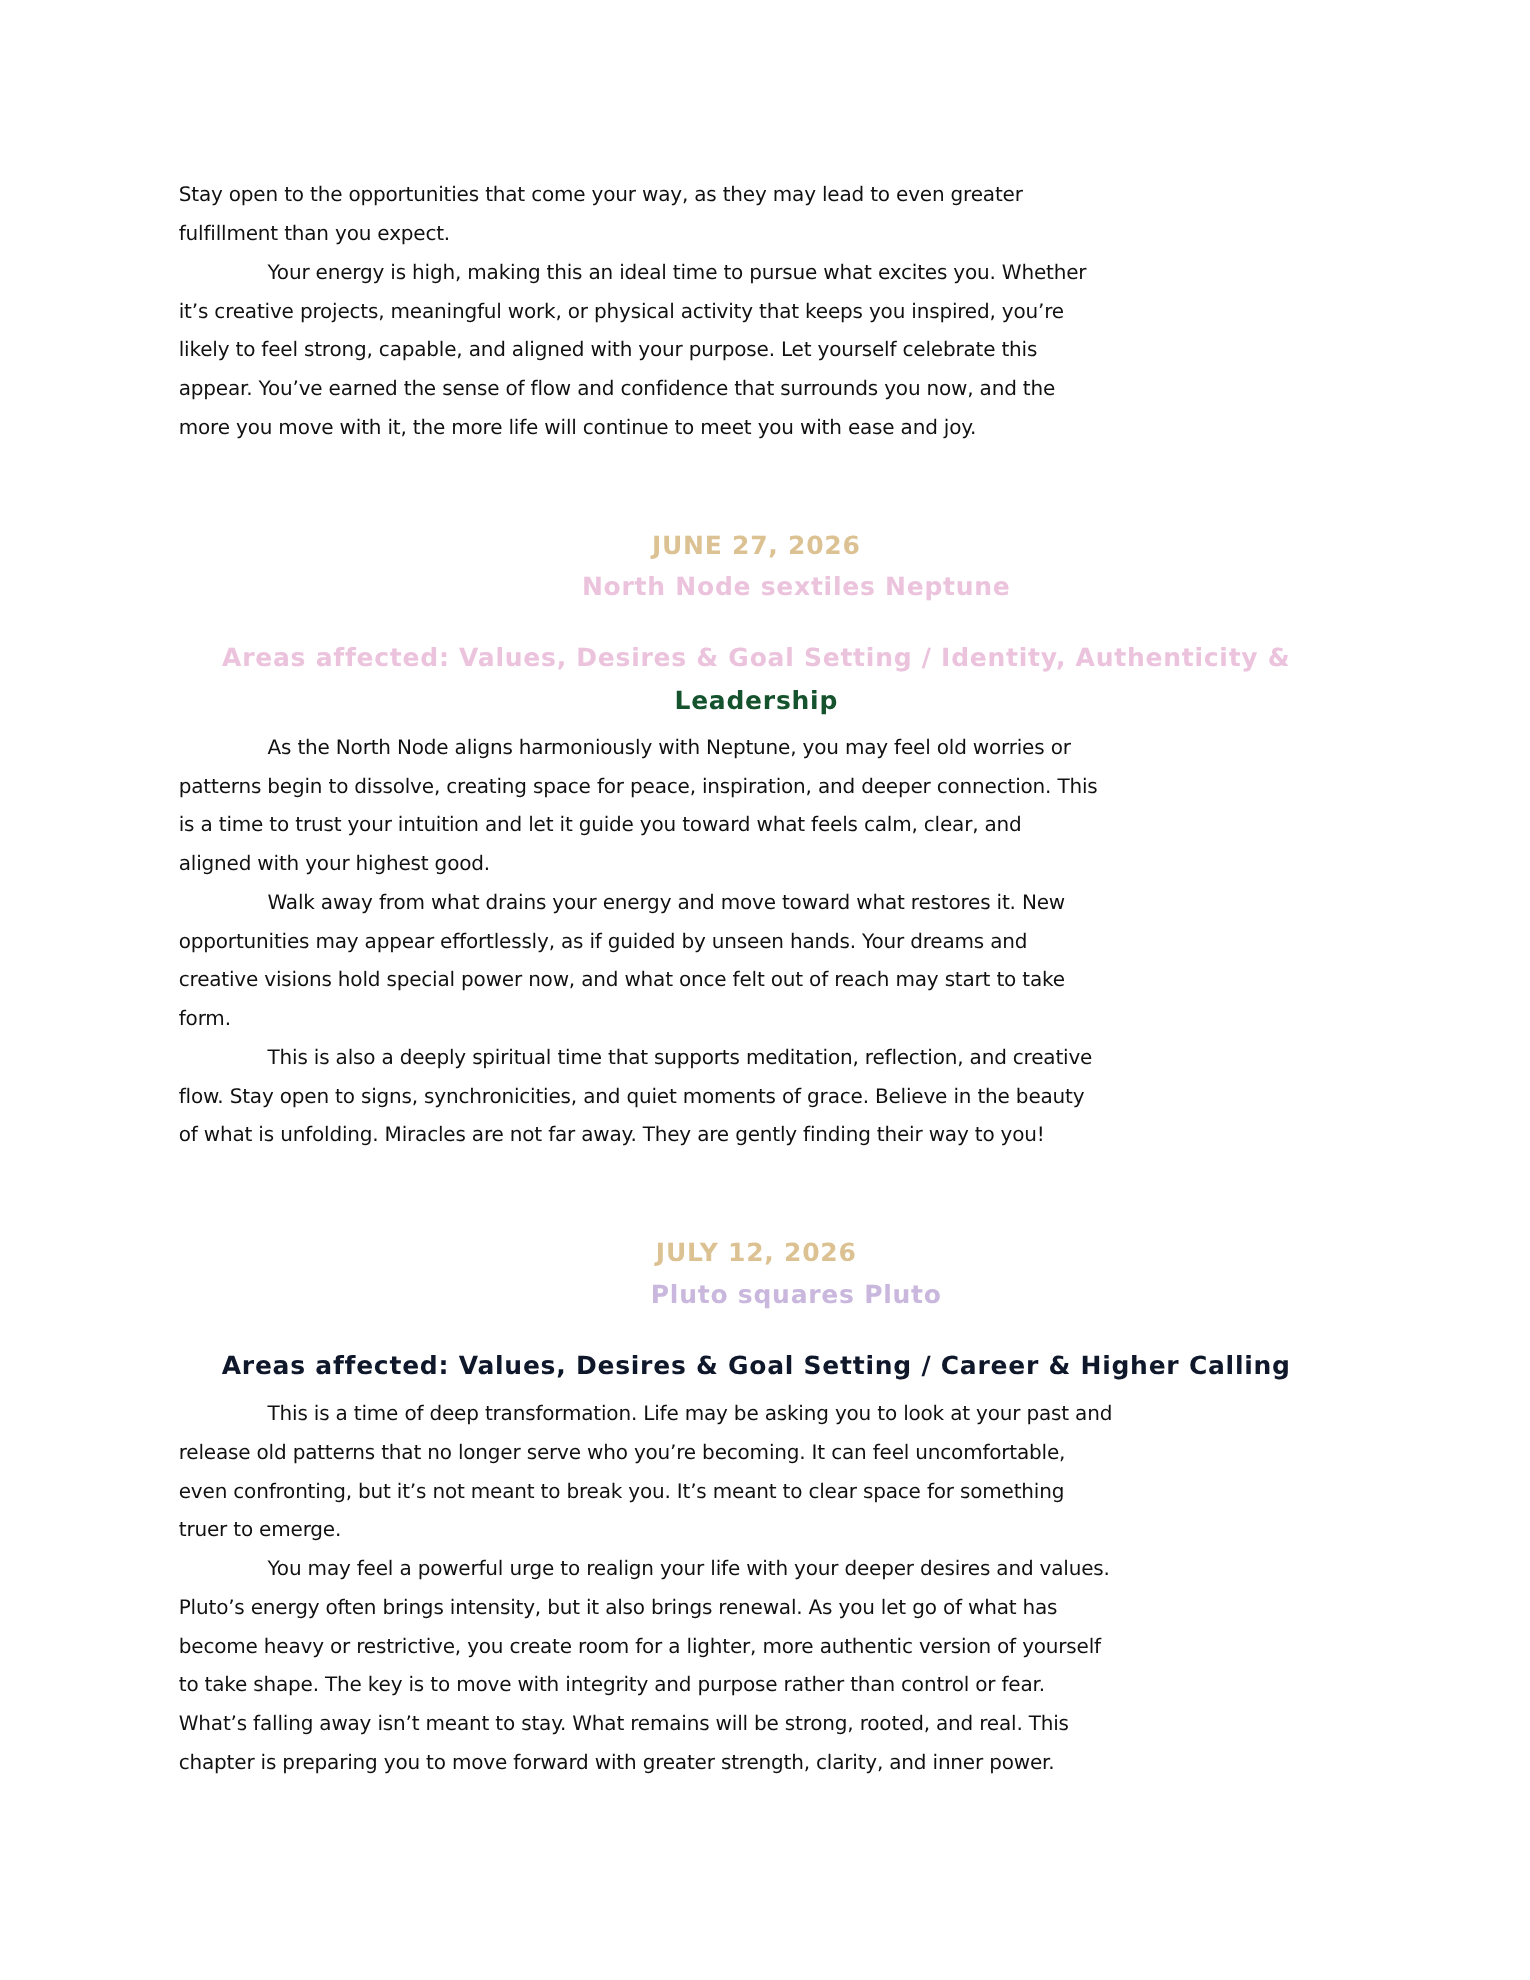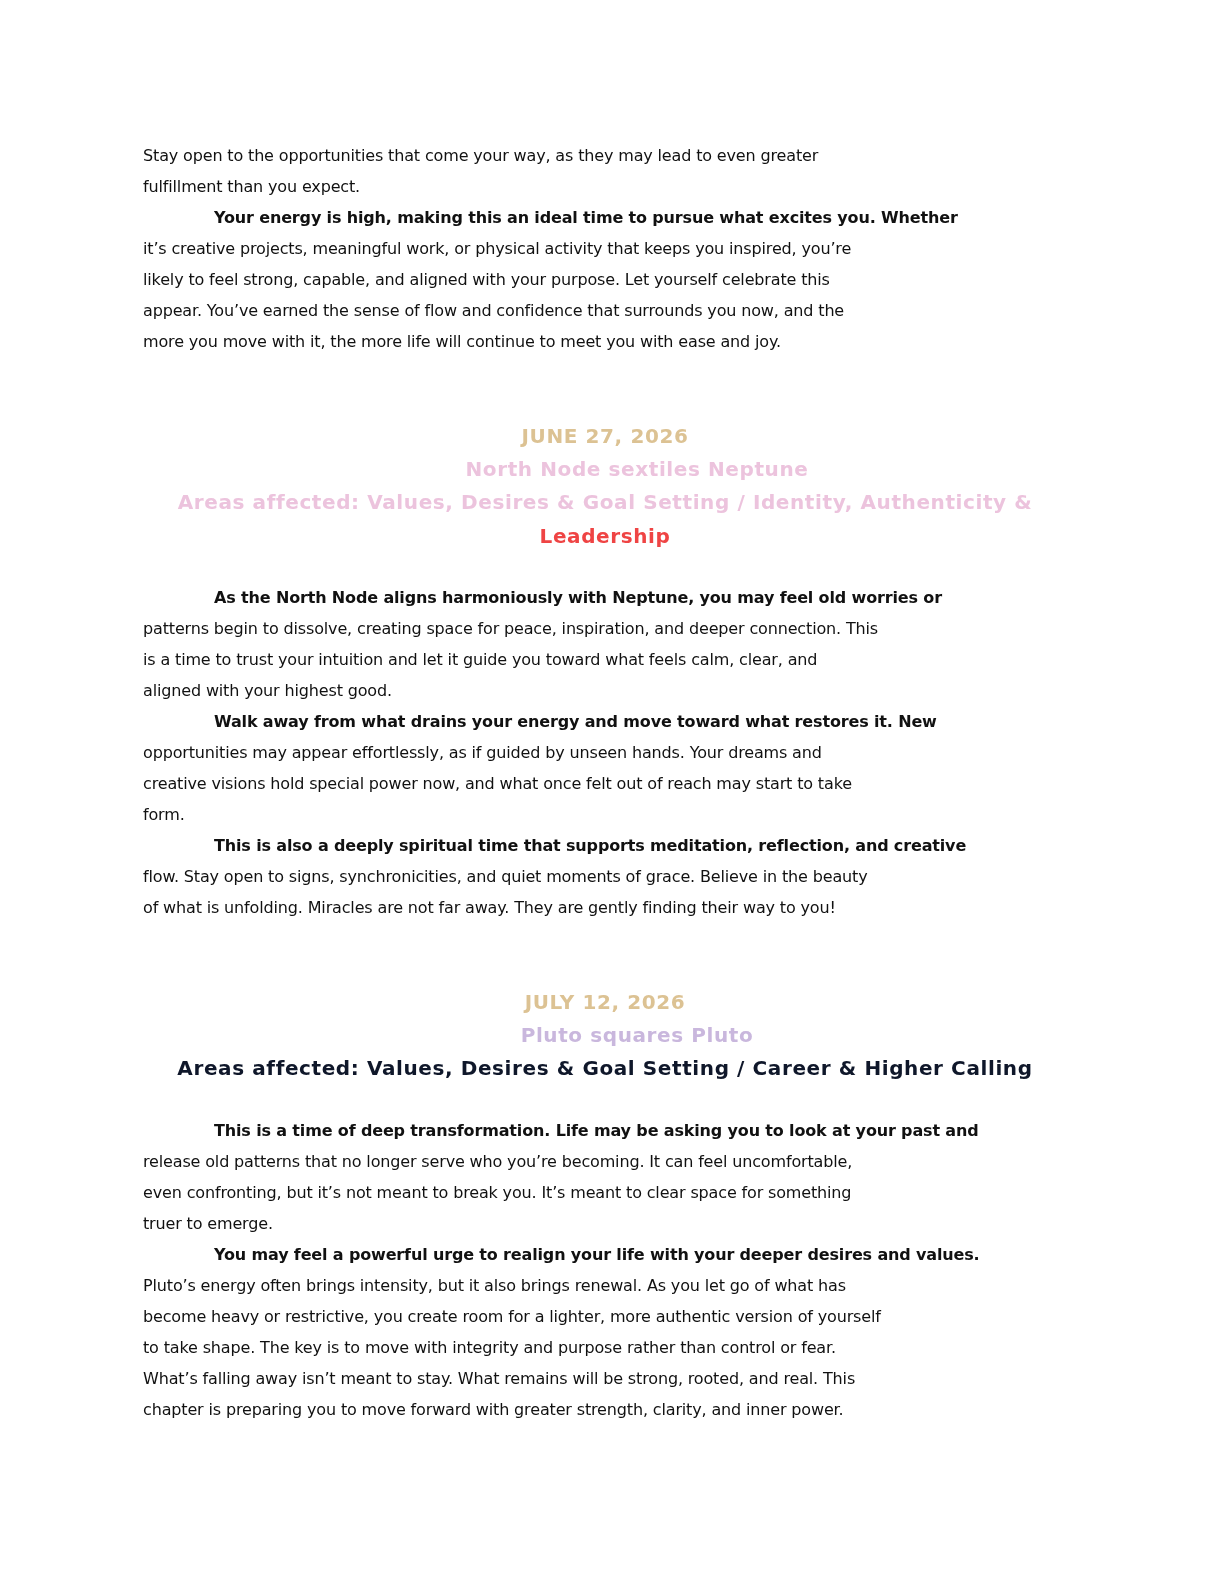--- a/index.html
+++ b/index.html
@@ -3,47 +3,47 @@
 <meta charset="utf-8">
 <style>
   html, body { margin: 0; padding: 0; background: #ffffff; }
   body { width: 1224px; height: 1584px; position: relative; overflow: hidden; }
   .page { position: absolute; left: 143px; top: 0; width: 938px; }
   .line {
     position: absolute; left: 0; white-space: nowrap;
     font-family: "DejaVu Sans", sans-serif; font-size: 16px; color: #111111;
     letter-spacing: -0.15px; line-height: 24px;
   }
-  .line.indent { left: 71px; font-weight: bold; }
+  .line.indent { left: 71px; }
   .head {
     position: absolute; left: -143px; width: 1210px; text-align: center;
     font-family: "DejaVu Sans", sans-serif; font-weight: bold; white-space: nowrap;
     letter-spacing: 0.6px; line-height: 26px;
   }
   .date { font-size: 20px; }
   .title { font-size: 20px; padding-left: 32px; }
-  .areas { font-size: 20px; }
+  .areas { font-size: 20px; margin-top: 24px; }
 </style>
 </head>
 <body>
 
 <div class="page">
 
   <div class="line" style="top:144px">Stay open to the opportunities that come your way, as they may lead to even greater</div>
   <div class="line" style="top:175px">fulfillment than you expect.</div>
   <div class="line indent" style="top:206px">Your energy is high, making this an ideal time to pursue what excites you. Whether</div>
   <div class="line" style="top:237px">it’s creative projects, meaningful work, or physical activity that keeps you inspired, you’re</div>
   <div class="line" style="top:268px">likely to feel strong, capable, and aligned with your purpose. Let yourself celebrate this</div>
   <div class="line" style="top:299px">appear. You’ve earned the sense of flow and confidence that surrounds you now, and the</div>
   <div class="line" style="top:330px">more you move with it, the more life will continue to meet you with ease and joy.</div>
 
   <div class="head date" style="top:423px;color:#dcc293">JUNE 27, 2026</div>
   <div class="head title" style="top:456px;color:#ecc3dd">North Node sextiles Neptune</div>
   <div class="head areas" style="top:489px;color:#ecc3dd">Areas affected: Values, Desires &amp; Goal Setting / Identity, Authenticity &amp;</div>
-  <div class="head areas" style="top:523px;color:#ef4444">Leadership</div>
+  <div class="head areas" style="top:523px;color:#14532d">Leadership</div>
 
   <div class="line indent" style="top:586px">As the North Node aligns harmoniously with Neptune, you may feel old worries or</div>
   <div class="line" style="top:617px">patterns begin to dissolve, creating space for peace, inspiration, and deeper connection. This</div>
   <div class="line" style="top:648px">is a time to trust your intuition and let it guide you toward what feels calm, clear, and</div>
   <div class="line" style="top:679px">aligned with your highest good.</div>
   <div class="line indent" style="top:710px">Walk away from what drains your energy and move toward what restores it. New</div>
   <div class="line" style="top:741px">opportunities may appear effortlessly, as if guided by unseen hands. Your dreams and</div>
   <div class="line" style="top:772px">creative visions hold special power now, and what once felt out of reach may start to take</div>
   <div class="line" style="top:803px">form.</div>
   <div class="line indent" style="top:834px">This is also a deeply spiritual time that supports meditation, reflection, and creative</div>

